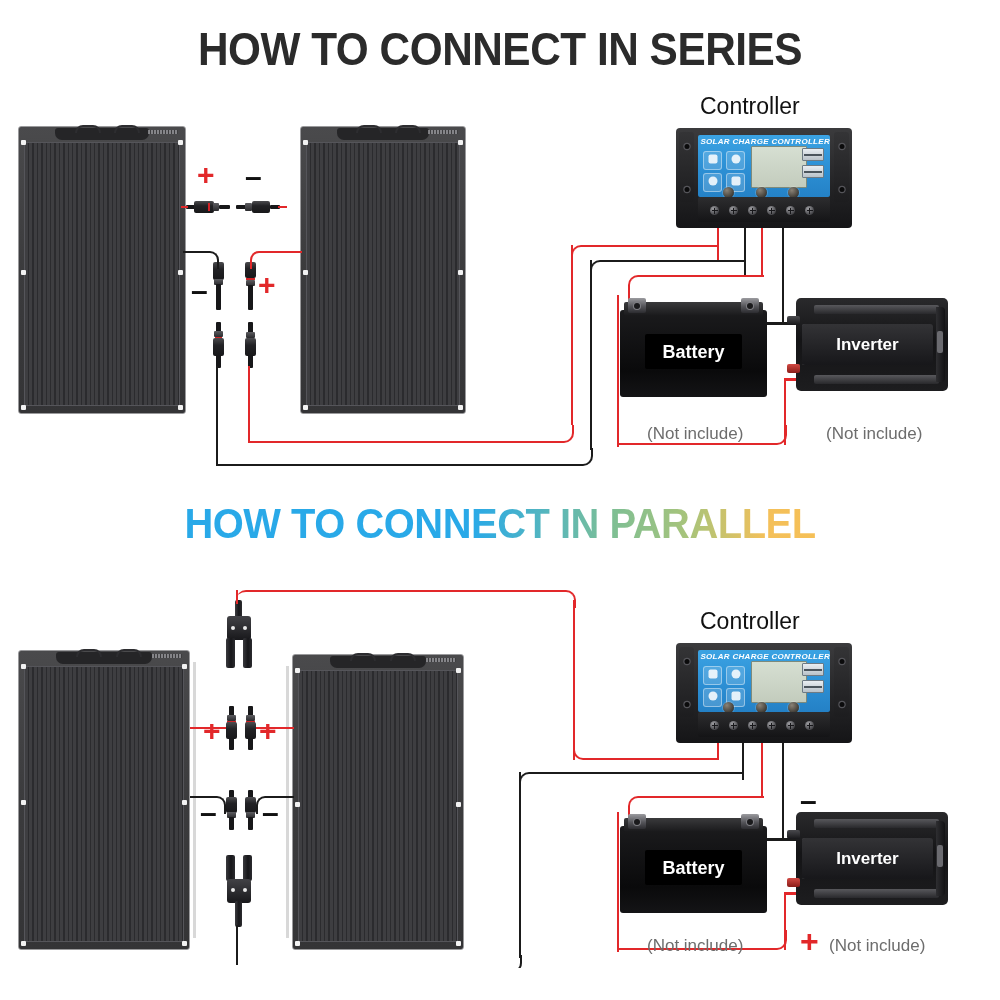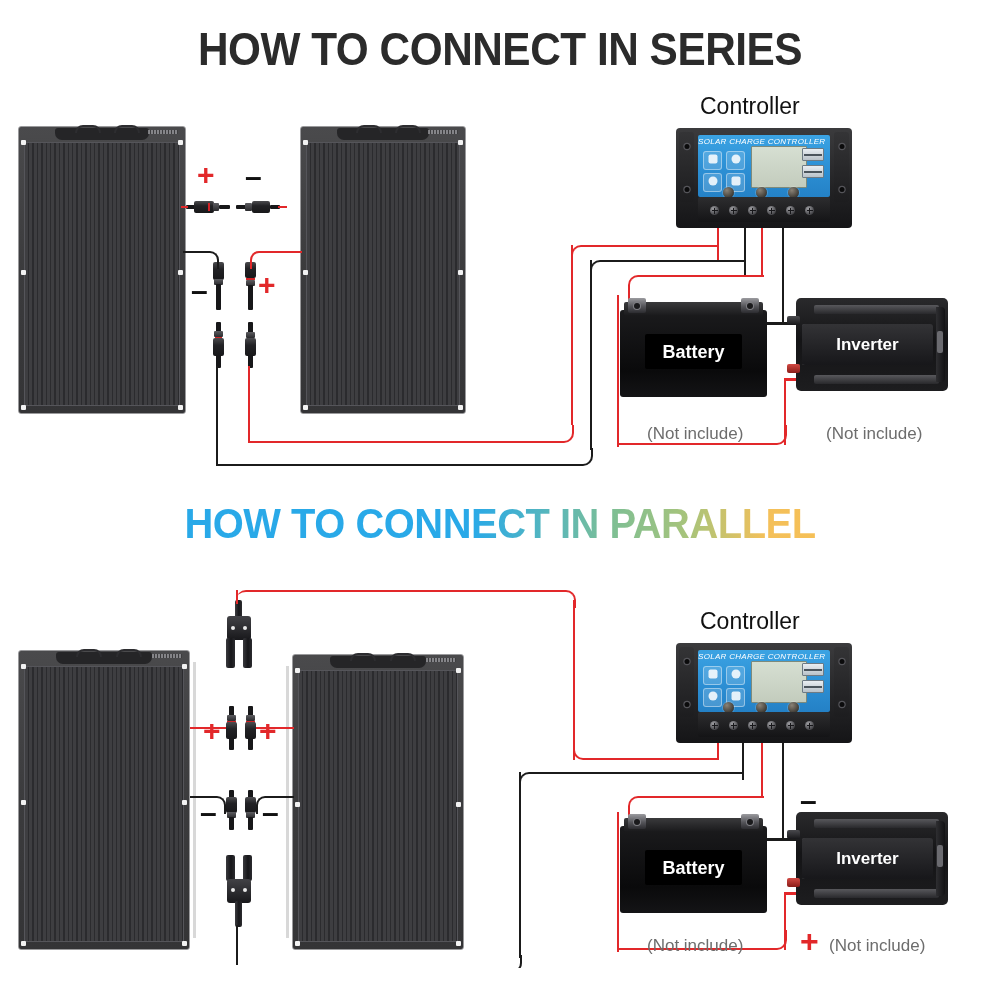--- a/index.html
+++ b/index.html
@@ -180,24 +180,24 @@
     box-shadow: 0 0 0 1.2px #55555a;
   }
   .ctl-face {
     position: absolute;
     background: linear-gradient(180deg,#3ba3e3 0%,#2c8fd4 55%,#2481c6 100%);
     border-radius: 2px;
   }
   .ctl-brand {
     position: absolute;
     top: 2px; left: 0; right: 0;
-    text-align: left;
+    text-align: right;
     color: #ffffff;
     font-style: italic;
-    font-weight: 400;
+    font-weight: 700;
     letter-spacing: .3px;
     white-space: nowrap;
   }
   .ctl-lcd {
     position: absolute;
     background: linear-gradient(180deg,#d6dfd2,#c3ccbd);
     border: 1.5px solid #7d8a7c;
     border-radius: 1px;
   }
   .ctl-icon {

